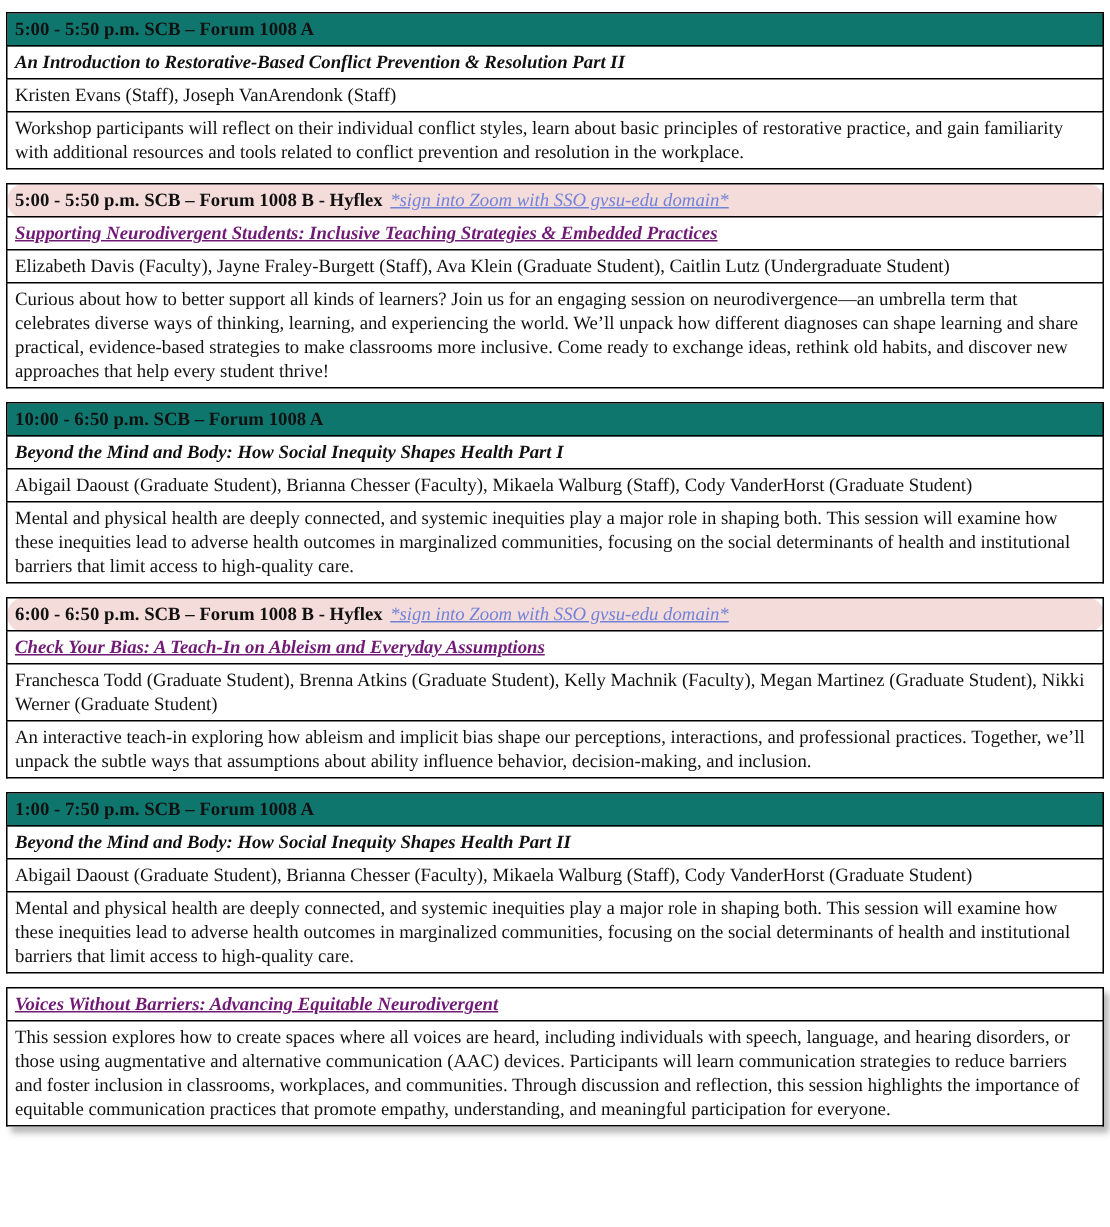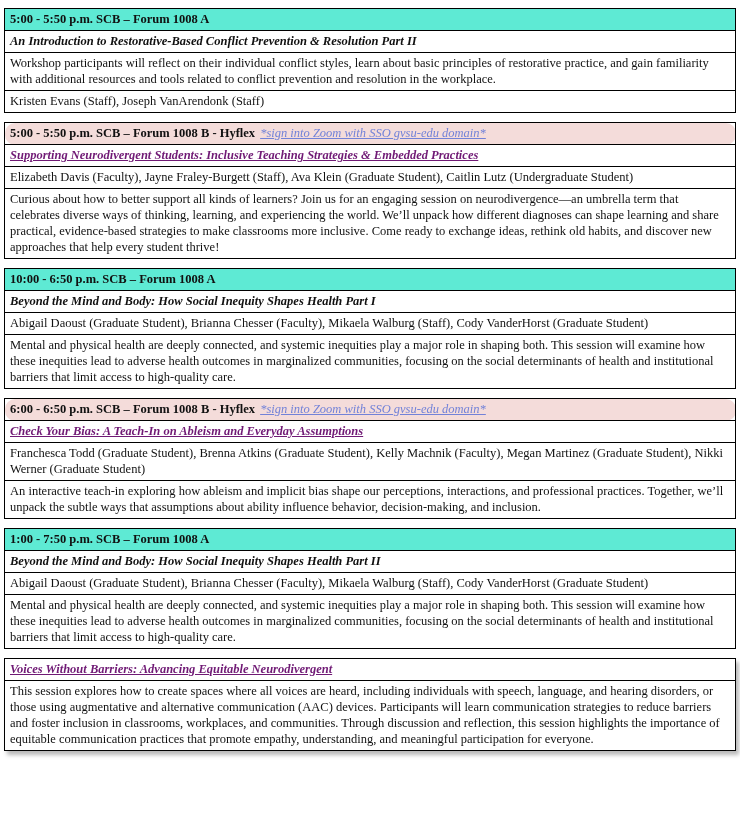--- a/index.html
+++ b/index.html
@@ -22,21 +22,21 @@
     table-layout: fixed;
   }
   table.session td {
     border: 1.4px solid #000000;
     padding: 2px 5px 3px 5px;
     font-size: 12.5px;
     line-height: 16px;
     vertical-align: top;
   }
   td.hdr {
-    background: #5eead4;
+    background: #0f766e;
     font-weight: bold;
     font-size: 12.8px;
   }
   table.hyflex td.hdr {
     background: #f4dcda;
     border-radius: 10px;
   }
   td.title {
     font-weight: bold;
     font-style: italic;
@@ -70,24 +70,24 @@
   <tbody>
       <tr>
         <td class="hdr">
     <span>5:00 - 5:50 p.m. SCB – Forum 1008 A</span>
   </td>
       </tr>
   <tr>
         <td class="title">An Introduction to Restorative-Based Conflict Prevention &amp; Resolution Part II</td>
       </tr>
   <tr>
-        <td class="desc">Workshop participants will reflect on their individual conflict styles, learn about basic principles of restorative practice, and gain familiarity with additional resources and tools related to conflict prevention and resolution in the workplace.</td>
+        <td class="presenters">Kristen Evans (Staff), Joseph VanArendonk (Staff)</td>
       </tr>
   <tr>
-        <td class="presenters">Kristen Evans (Staff), Joseph VanArendonk (Staff)</td>
+        <td class="desc">Workshop participants will reflect on their individual conflict styles, learn about basic principles of restorative practice, and gain familiarity with additional resources and tools related to conflict prevention and resolution in the workplace.</td>
       </tr>
 </tbody>
   </table>
 
 <table class="session hyflex">
   <tbody>
       <tr>
         <td class="hdr">
     <span>5:00 - 5:50 p.m. SCB – Forum 1008 B - Hyflex</span><a class="zoom-link">*sign into Zoom with SSO gvsu-edu domain*</a>
   </td>

